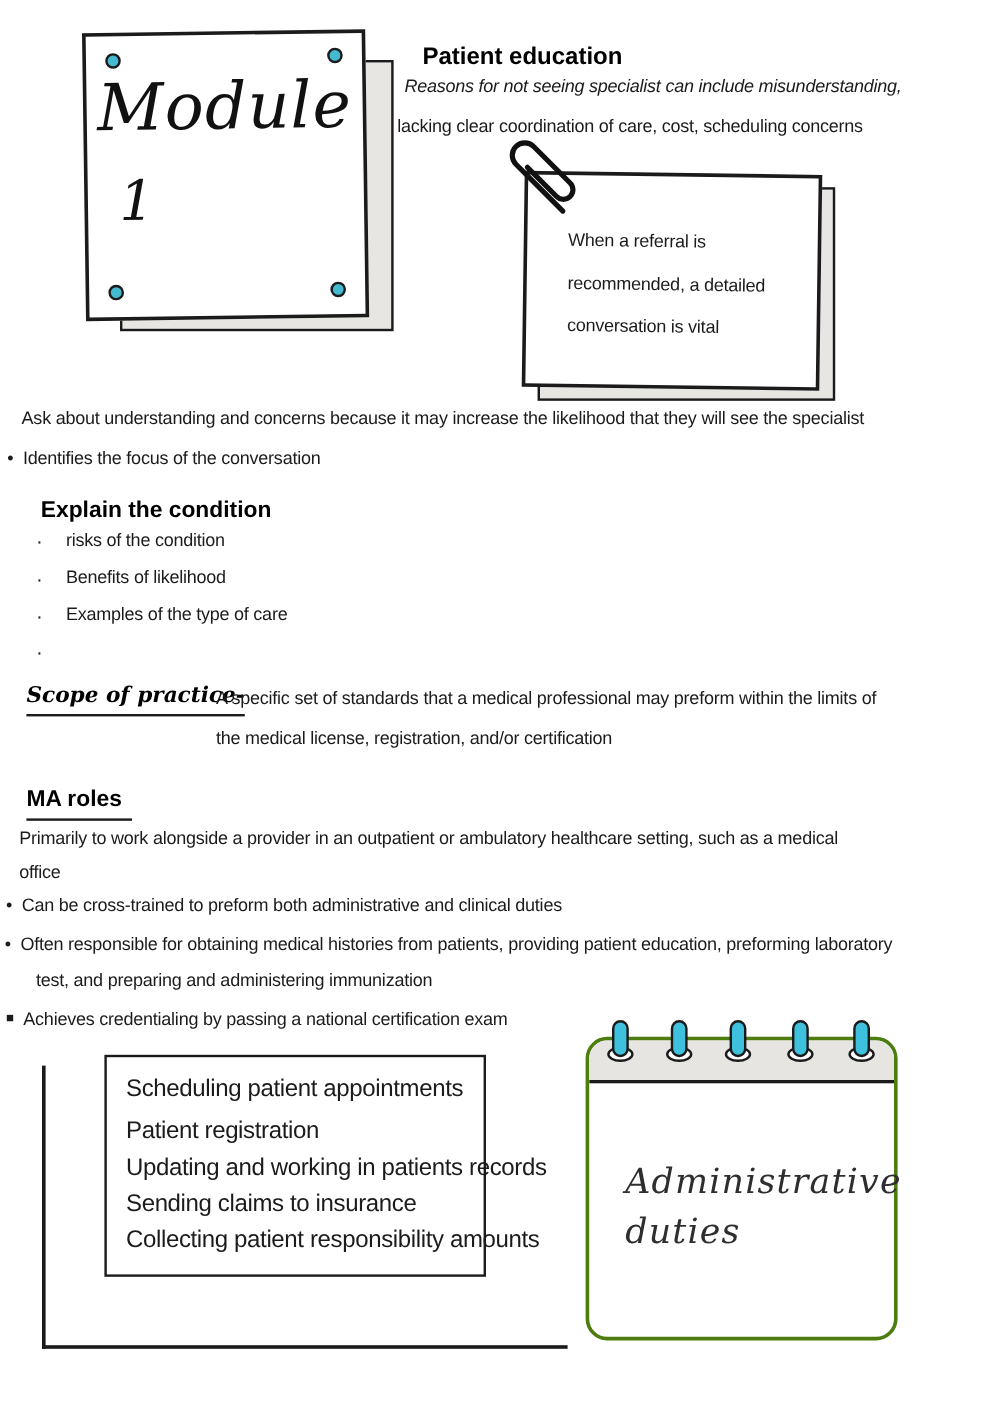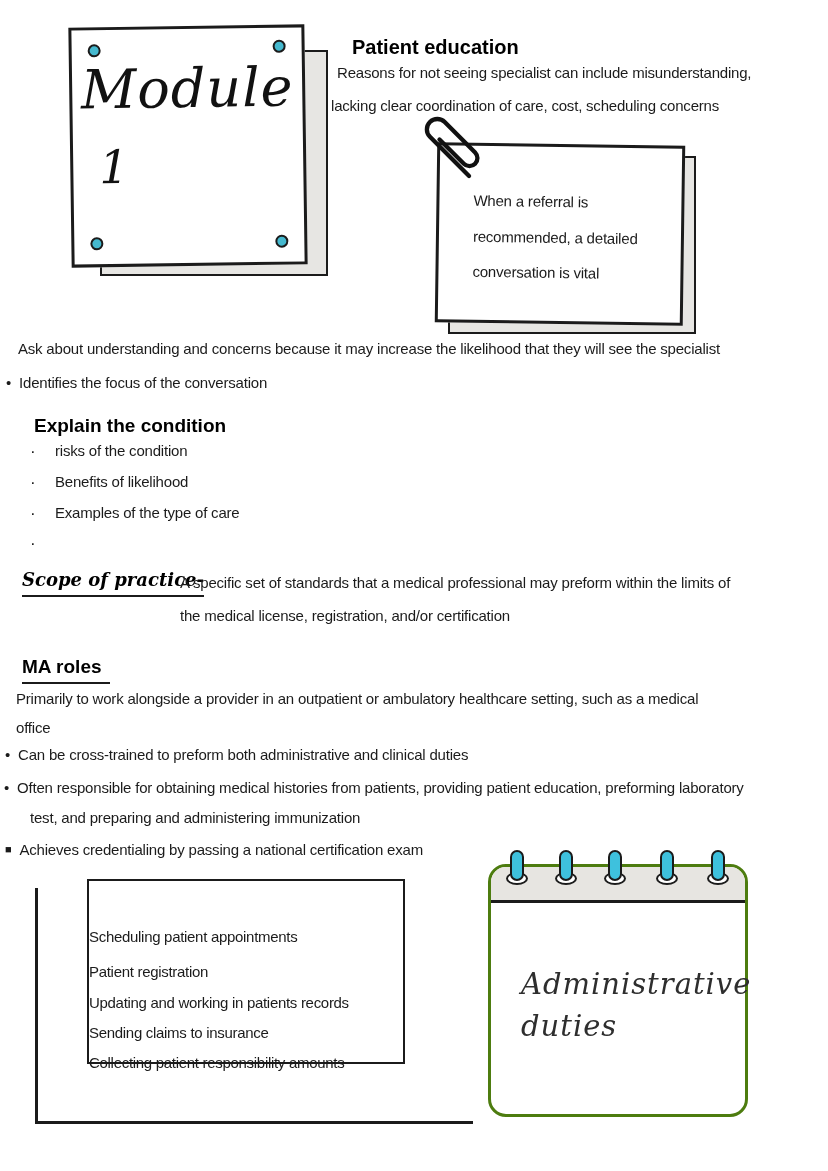--- a/index.html
+++ b/index.html
@@ -40,21 +40,21 @@
   }
   .module-number {
     position: absolute; left: 26px; top: 110px;
     font-family: "DejaVu Serif", serif; font-style: italic;
     font-size: 46px; color: #111;
   }
 
   
   .pe-heading { left: 352px; top: 36px; font-size: 20px; font-weight: bold; color: #000; }
   .body-line { font-size: 15px; letter-spacing: -0.2px; }
-  .pe-line1 { left: 337px; top: 64px; }
+  .pe-line1 { left: 337px; top: 64px; font-style: italic; }
   .pe-line2 { left: 331px; top: 97px; }
 
   
   .note-shadow {
     left: 448px; top: 156px; width: 248px; height: 178px;
     background: #e7e6e3; border: 2.5px solid #1b1b1b;
   }
   .note-card {
     left: 436px; top: 144px; width: 248px; height: 180px;
     background: #ffffff; border: 3px solid #1b1b1b;
@@ -105,21 +105,21 @@
 
   
   .bracket-v { left: 35px; top: 888px; width: 3px; height: 236px; background: #1b1b1b; }
   .bracket-h { left: 35px; top: 1121px; width: 438px; height: 3px; background: #1b1b1b; }
 
   
   .duties-box {
     left: 87px; top: 879px; width: 318px; height: 185px;
     background: #ffffff; border: 2.5px solid #1b1b1b;
   }
-  .duty-line { position: absolute; left: 0; font-size: 15px; letter-spacing: -0.3px; white-space: nowrap; margin-top: 32px; }
+  .duty-line { position: absolute; left: 16px; font-size: 20px; letter-spacing: -0.3px; white-space: nowrap; }
   .d0 { top: 15px; }
   .d1 { top: 50px; }
   .d2 { top: 81px; }
   .d3 { top: 111px; }
   .d4 { top: 141px; }
 
   
   .notepad { left: 488px; top: 850px; width: 262px; height: 270px; }
   .notepad-body {
     position: absolute; left: 0; top: 14px; width: 260px; height: 253px;

